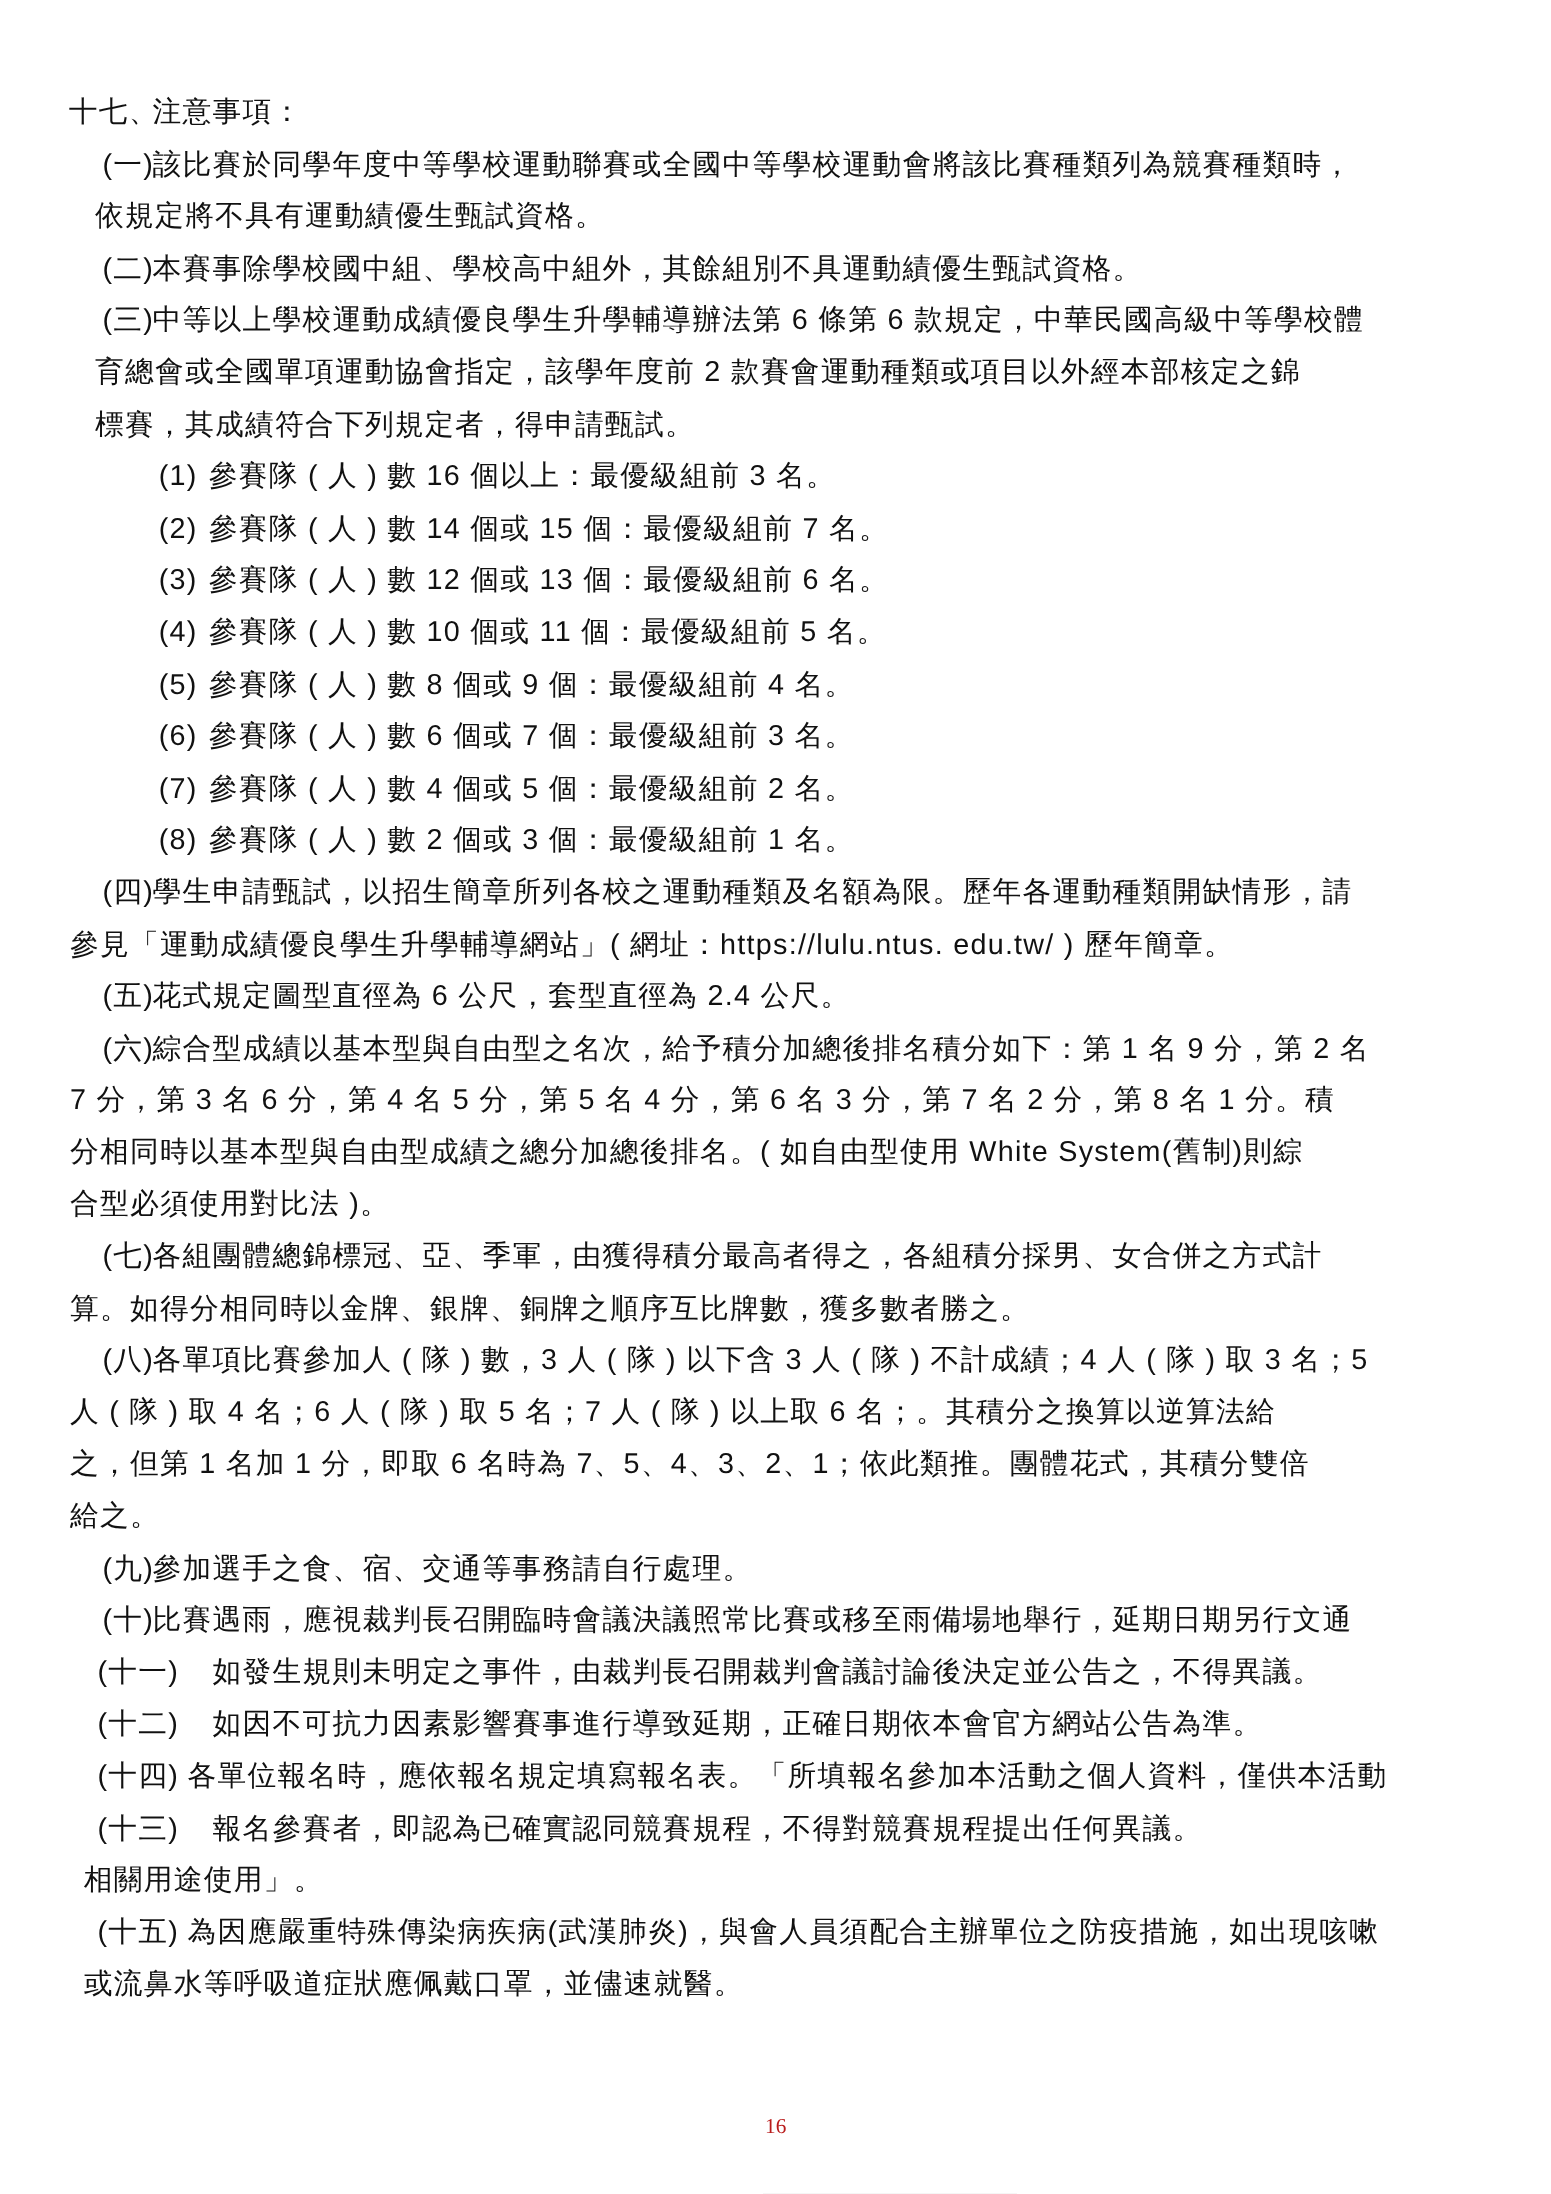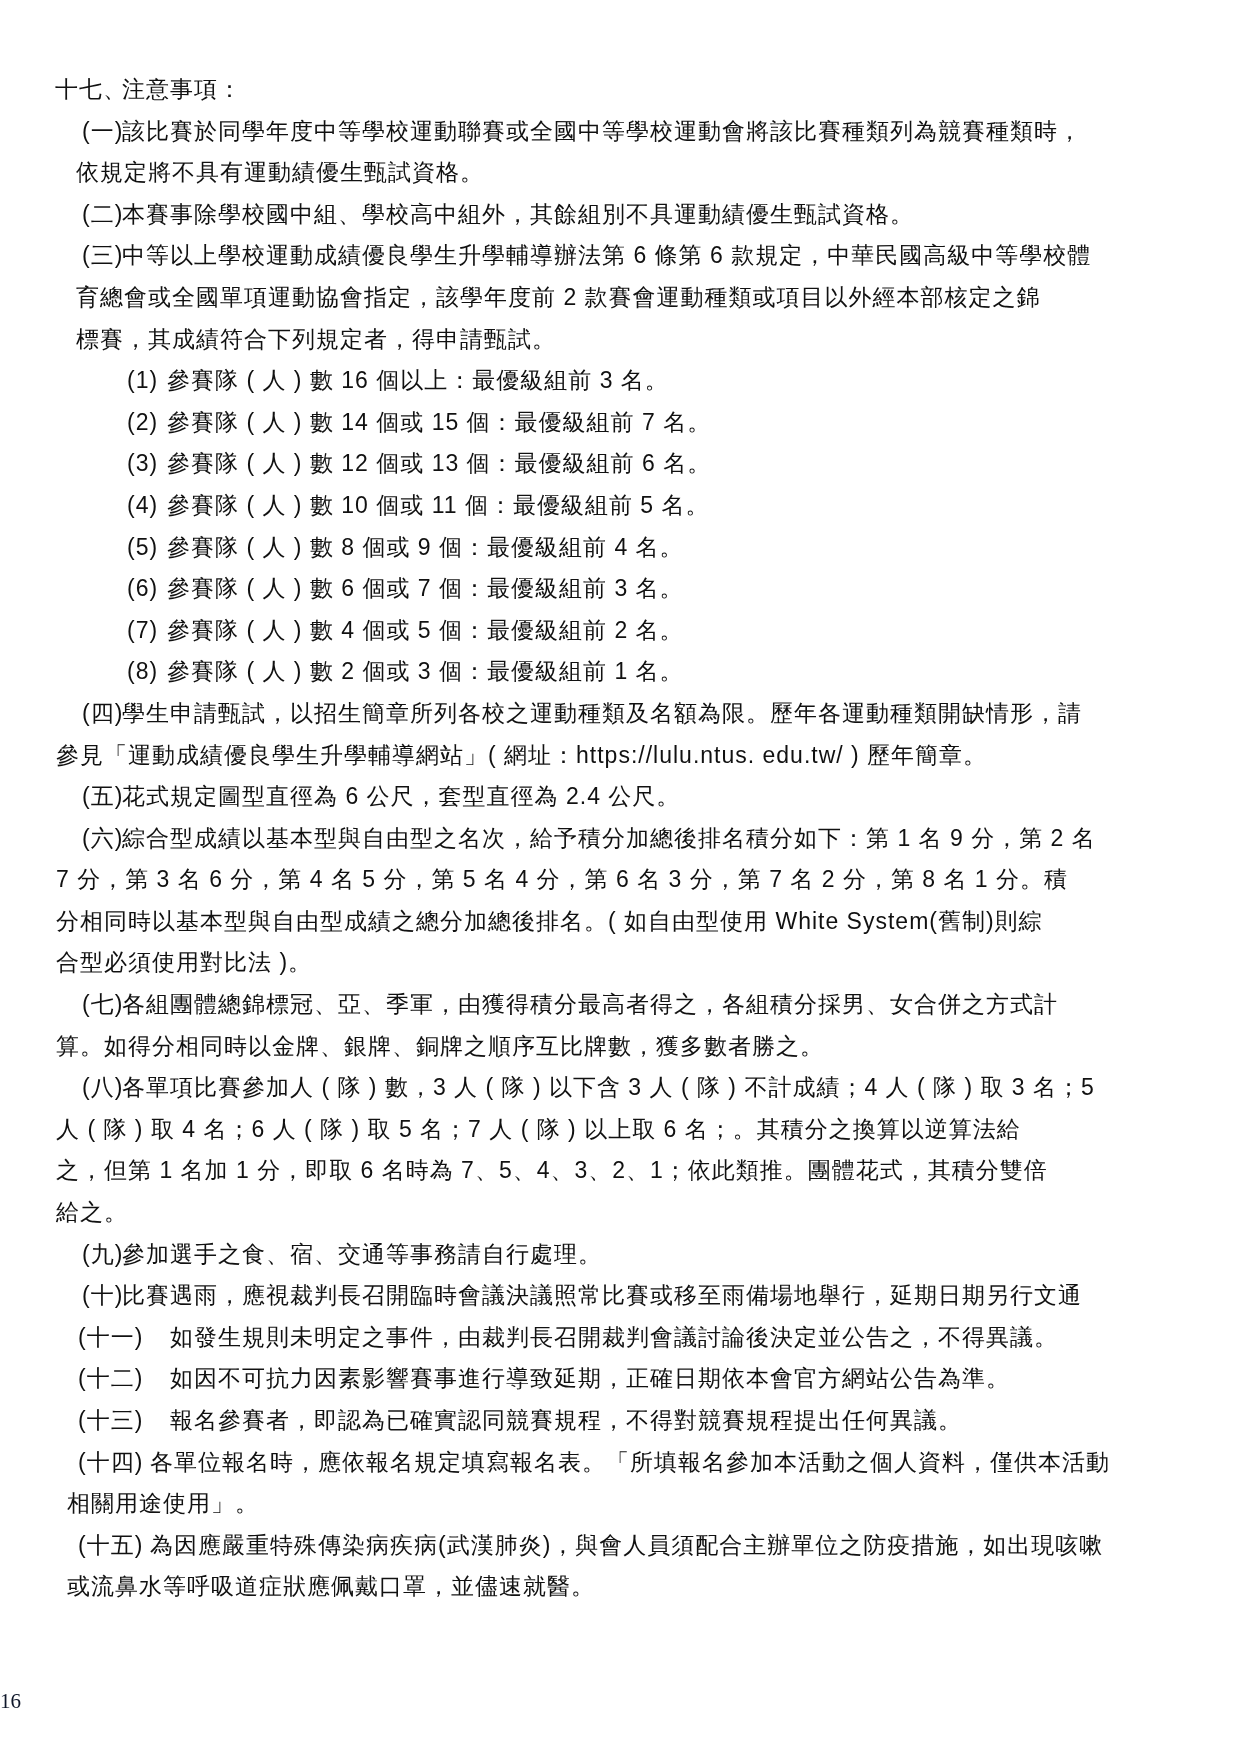--- a/index.html
+++ b/index.html
@@ -30,25 +30,26 @@
   
   .i2 .mk{margin-left:78px;width:72px;}
   
   .cont{padding-right:52px;}
   .cont-a{padding-left:76px;}
   .cont-b{padding-left:56px;}
   .cont-c{padding-left:67px;}
   .pageno{
     position:absolute;
     left:0;right:0;bottom:42px;
+    text-align:center;
     font-family:"Liberation Serif","DejaVu Serif",serif;
-    font-size:21px;
+    font-size:17px;
     line-height:24px;
     letter-spacing:0;
-    color:#0f172a;
+    color:#b91c1c;
   }
 </style>
 </head>
 <body>
 
 <div class="page">
   <div class="content">
     <div class="row heading">
       <span class="mk">十七、</span>
       <span class="tx">注意事項：</span>
@@ -138,27 +139,27 @@
           <span class="tx">比賽遇雨，應視裁判長召開臨時會議決議照常比賽或移至雨備場地舉行，延期日期另行文通</span>
         </div>
         <div class="row i2w">
           <span class="mk">(十一)</span>
           <span class="tx">如發生規則未明定之事件，由裁判長召開裁判會議討論後決定並公告之，不得異議。</span>
         </div>
         <div class="row i2w">
           <span class="mk">(十二)</span>
           <span class="tx">如因不可抗力因素影響賽事進行導致延期，正確日期依本會官方網站公告為準。</span>
         </div>
+        <div class="row i2">
+          <span class="mk">(十四)</span>
+          <span class="tx">各單位報名時，應依報名規定填寫報名表。「所填報名參加本活動之個人資料，僅供本活動</span>
+        </div>
         <div class="row i2w">
           <span class="mk">(十三)</span>
           <span class="tx">報名參賽者，即認為已確實認同競賽規程，不得對競賽規程提出任何異議。</span>
-        </div>
-        <div class="row i2">
-          <span class="mk">(十四)</span>
-          <span class="tx">各單位報名時，應依報名規定填寫報名表。「所填報名參加本活動之個人資料，僅供本活動</span>
         </div>
         <div class="cont cont-c">相關用途使用」。</div>
         <div class="row i2">
           <span class="mk">(十五)</span>
           <span class="tx">為因應嚴重特殊傳染病疾病(武漢肺炎)，與會人員須配合主辦單位之防疫措施，如出現咳嗽</span>
         </div>
         <div class="cont cont-c">或流鼻水等呼吸道症狀應佩戴口罩，並儘速就醫。</div>
       </div>
   </div>
   <div class="pageno">16</div>

